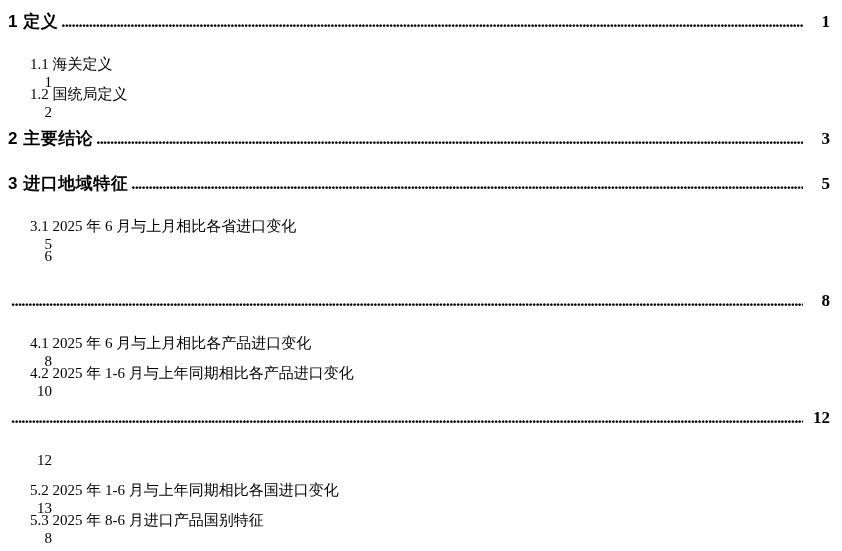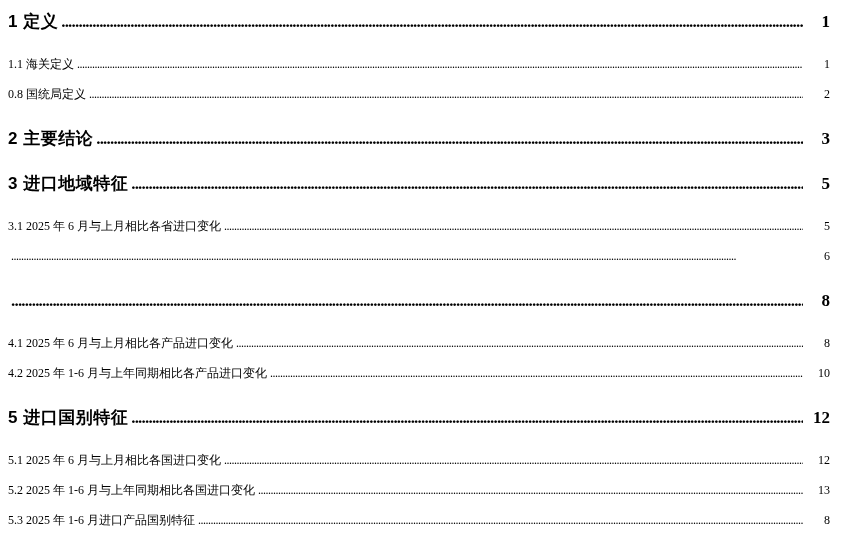--- a/index.html
+++ b/index.html
@@ -38,22 +38,24 @@
     margin-top: 0;
   }
   .row.level1 .label {
     font-family: "Liberation Sans", sans-serif;
     letter-spacing: 0.5px;
     text-align: right;
   }
   
   .row.level2 {
     margin-top: 12px;
+    margin-left: 19px;
     font-weight: normal;
-    font-size: 12px;
+    font-size: 15px;
+    flex-direction: column;
   }
   .row.level1 + .row.level2 {
     margin-top: 24px;
   }
   .label {
     flex: 0 0 auto;
   }
   .leader {
     flex: 1 1 auto;
     overflow: hidden;
@@ -89,21 +91,21 @@
     <span class="page-num">1</span>
   </div>
 
   <div class="row level2">
     <span class="label">1.1 海关定义</span>
     <span class="leader"></span>
     <span class="page-num">1</span>
   </div>
 
   <div class="row level2">
-    <span class="label">0.8 国统局定义</span>
+    <span class="label">1.2 国统局定义</span>
     <span class="leader"></span>
     <span class="page-num">2</span>
   </div>
 
   <div class="row level1">
     <span class="label">2 主要结论</span>
     <span class="leader"></span>
     <span class="page-num">3</span>
   </div>
 
@@ -135,36 +137,34 @@
     <span class="page-num">8</span>
   </div>
 
   <div class="row level2">
     <span class="label">4.2 2025 年 1-6 月与上年同期相比各产品进口变化</span>
     <span class="leader"></span>
     <span class="page-num">10</span>
   </div>
 
   <div class="row level1">
-    <span class="label">5 进口国别特征</span>
     <span class="leader"></span>
     <span class="page-num">12</span>
   </div>
 
   <div class="row level2">
-    <span class="label">5.1 2025 年 6 月与上月相比各国进口变化</span>
     <span class="leader"></span>
     <span class="page-num">12</span>
   </div>
 
   <div class="row level2">
     <span class="label">5.2 2025 年 1-6 月与上年同期相比各国进口变化</span>
     <span class="leader"></span>
     <span class="page-num">13</span>
   </div>
 
   <div class="row level2">
-    <span class="label">5.3 2025 年 1-6 月进口产品国别特征</span>
+    <span class="label">5.3 2025 年 8-6 月进口产品国别特征</span>
     <span class="leader"></span>
     <span class="page-num">8</span>
   </div>
 </div>
 </div>
 
 </body></html>

